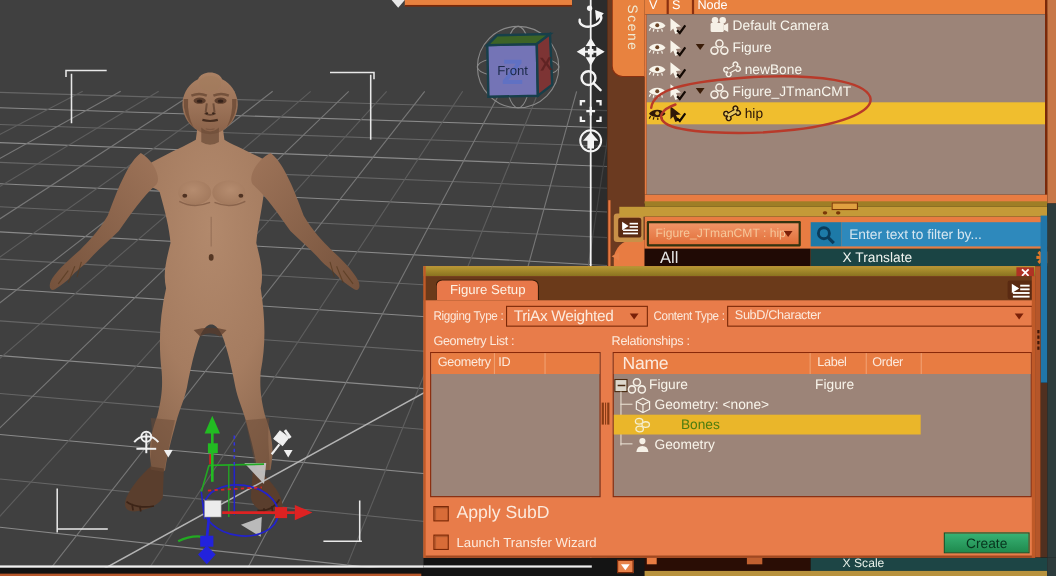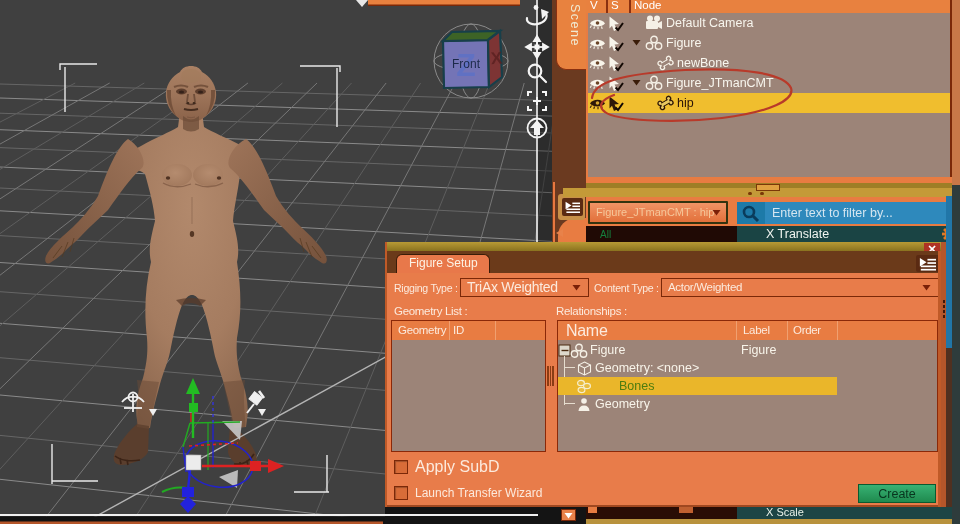--- a/index.html
+++ b/index.html
@@ -363,21 +363,21 @@
 <div style="position:absolute;left:586px;top:197px;width:366px;height:45px;background:#e87c42"></div>
 <div style="position:absolute;left:588px;top:201px;width:140px;height:23px;background:#33330f;border-radius:1px"></div>
 <div style="position:absolute;left:590px;top:203px;width:136px;height:19px;background:linear-gradient(#f09466,#e2703a)"></div>
 <div style="position:absolute;left:596px;top:203px;height:19px;line-height:19px;font-size:11px;color:#f6c79a">Figure_JTmanCMT : hip</div>
 <div style="position:absolute;left:712px;top:209px">
     <svg width="9" height="7" viewBox="0 0 9 7">
       <polygon points="0.5,1 8.5,1 4.5,6.5" fill="#7a2008"></polygon>
     </svg>
   </div>
 <div style="position:absolute;left:586px;top:226px;width:151px;height:16px;background:#200a05"></div>
-<div style="position:absolute;left:600px;top:226px;height:28px;line-height:18px;font-size:10px;color:#15803d">All</div>
+<div style="position:absolute;left:600px;top:226px;height:28px;line-height:18px;font-size:15px;color:#e5e5e5">All</div>
 <div style="position:absolute;left:737px;top:202px;width:28px;height:22px;background:#1d7aa8"></div>
 <div style="position:absolute;left:741px;top:204px">
     <svg width="20" height="19" viewBox="0 0 20 19">
       <circle cx="8" cy="8" r="5" fill="none" stroke="#0a3c5c" stroke-width="2.6"></circle>
       <line x1="12" y1="12" x2="17" y2="17" stroke="#0a3c5c" stroke-width="3"></line>
     </svg>
   </div>
 <div style="position:absolute;left:765px;top:202px;width:187px;height:22px;background:#2e89bc"></div>
 <div style="position:absolute;left:772px;top:202px;height:22px;line-height:22px;font-size:12.5px;color:#d5e6f0">Enter text to filter by...</div>
 <div style="position:absolute;left:737px;top:226px;width:215px;height:16px;background:#1a4444"></div>
@@ -438,21 +438,21 @@
 <div style="position:absolute;left:394px;top:279px;height:19px;line-height:19px;font-size:11.5px;letter-spacing:-0.3px;color:#fceadd;transform:scaleX(0.92);transform-origin:0 50%">Rigging Type :</div>
 <div style="position:absolute;left:460px;top:278px;width:129px;height:19px;background:#e87c4a;border:1px solid #7a2808"></div>
 <div style="position:absolute;left:467px;top:278px;height:32px;line-height:19px;font-size:14px;letter-spacing:-0.3px;color:#fceadd">TriAx Weighted</div>
 <div style="position:absolute;left:572px;top:284px">
     <svg width="9" height="7" viewBox="0 0 9 7">
       <polygon points="0.5,1 8.5,1 4.5,6.5" fill="#7a2008"></polygon>
     </svg>
   </div>
 <div style="position:absolute;left:594px;top:279px;height:19px;line-height:19px;font-size:11.5px;letter-spacing:-0.3px;color:#fceadd;transform:scaleX(0.92);transform-origin:0 50%">Content Type :</div>
 <div style="position:absolute;left:661px;top:278px;width:278px;height:19px;background:#e87c4a;border:1px solid #7a2808"></div>
-<div style="position:absolute;left:668px;top:278px;height:19px;line-height:19px;font-size:11.5px;letter-spacing:-0.3px;color:#fceadd">Actor/Weighted</div>
+<div style="position:absolute;left:668px;top:278px;height:19px;line-height:19px;font-size:11.5px;letter-spacing:-0.3px;color:#fceadd">SubD/Character</div>
 <div style="position:absolute;left:922px;top:284px">
     <svg width="9" height="7" viewBox="0 0 9 7">
       <polygon points="0.5,1 8.5,1 4.5,6.5" fill="#7a2008"></polygon>
     </svg>
   </div>
 <div style="position:absolute;left:394px;top:303px;height:16px;line-height:16px;font-size:11.5px;letter-spacing:-0.3px;color:#fceadd">Geometry List :</div>
 <div style="position:absolute;left:556px;top:303px;height:16px;line-height:16px;font-size:11.5px;letter-spacing:-0.3px;color:#fceadd">Relationships :</div>
 <div style="position:absolute;left:391px;top:320px;width:155px;height:132px;background:#9c8478;border:1px solid #8a2808"></div>
 <div style="position:absolute;left:392px;top:321px;width:153px;height:19px;background:#e87c42"></div>
 <div style="position:absolute;left:398px;top:321px;height:19px;line-height:19px;font-size:11.5px;letter-spacing:-0.3px;color:#fceadd">Geometry</div>

